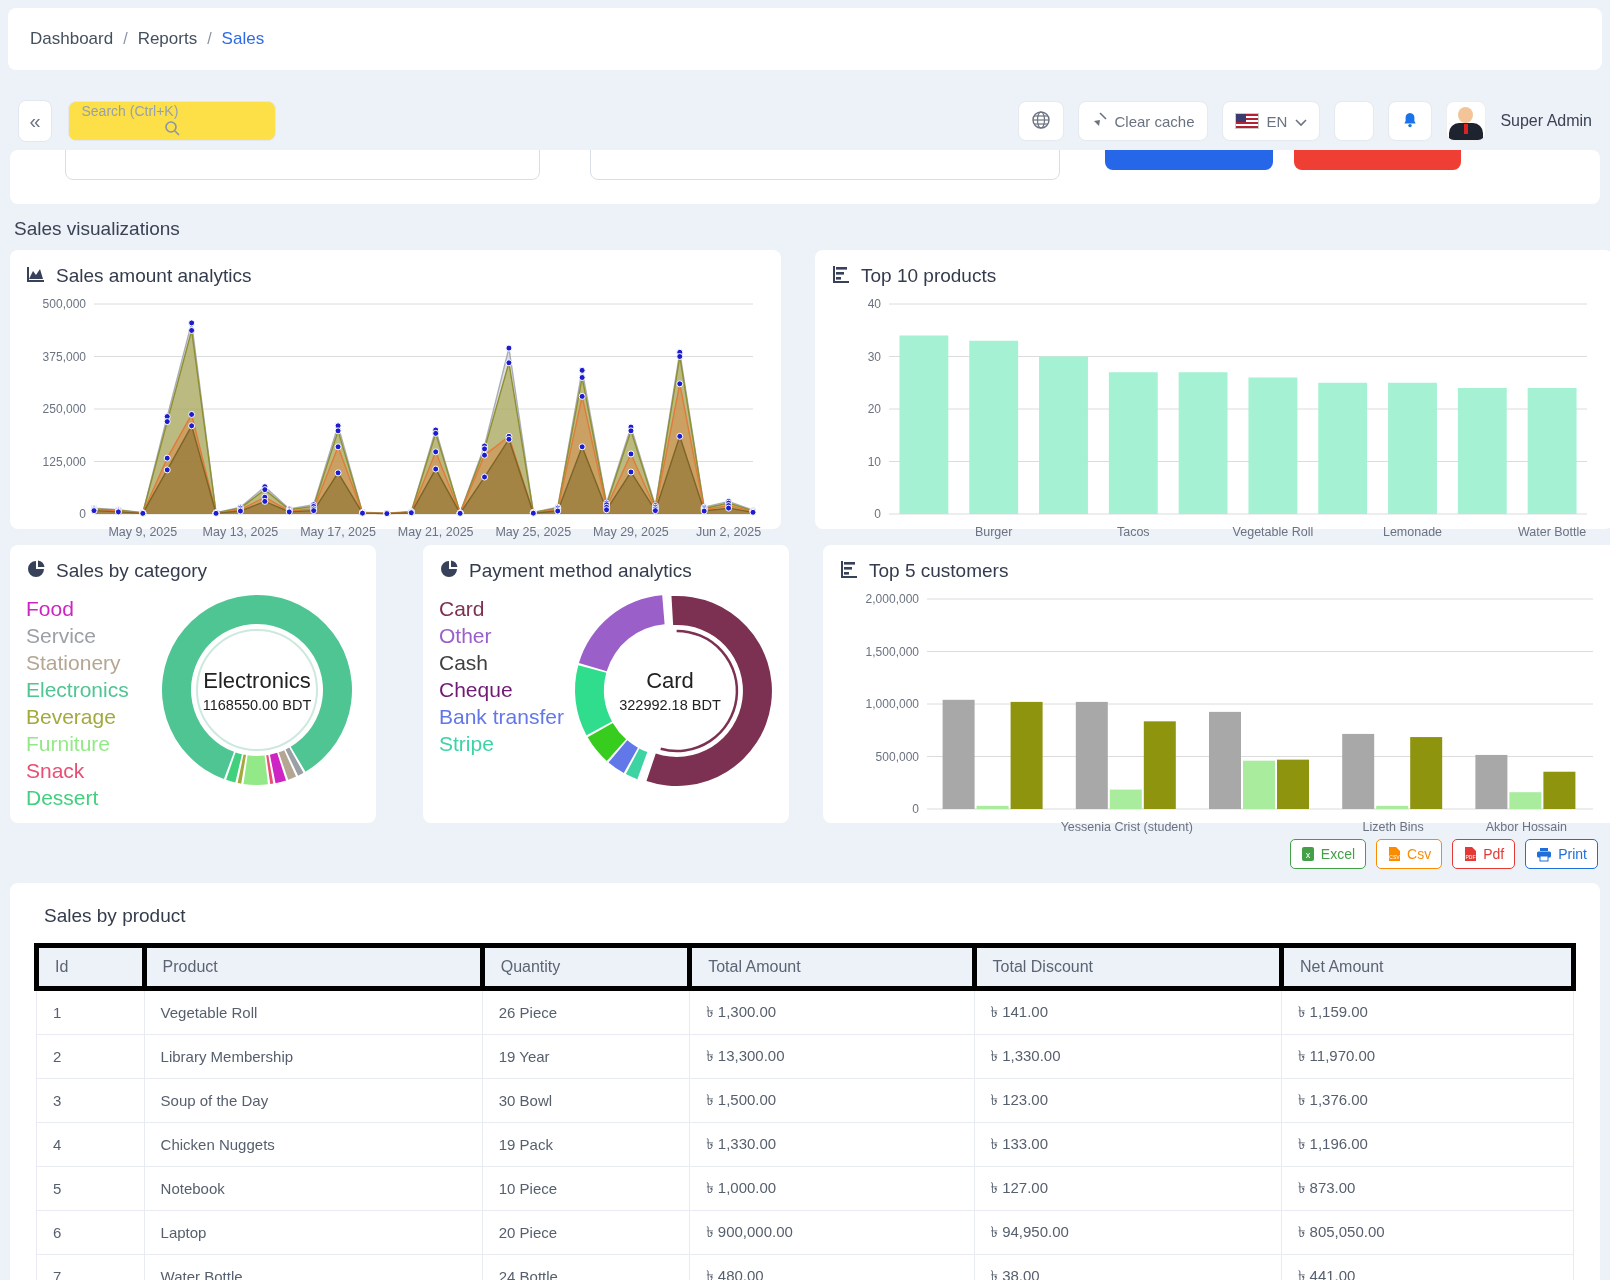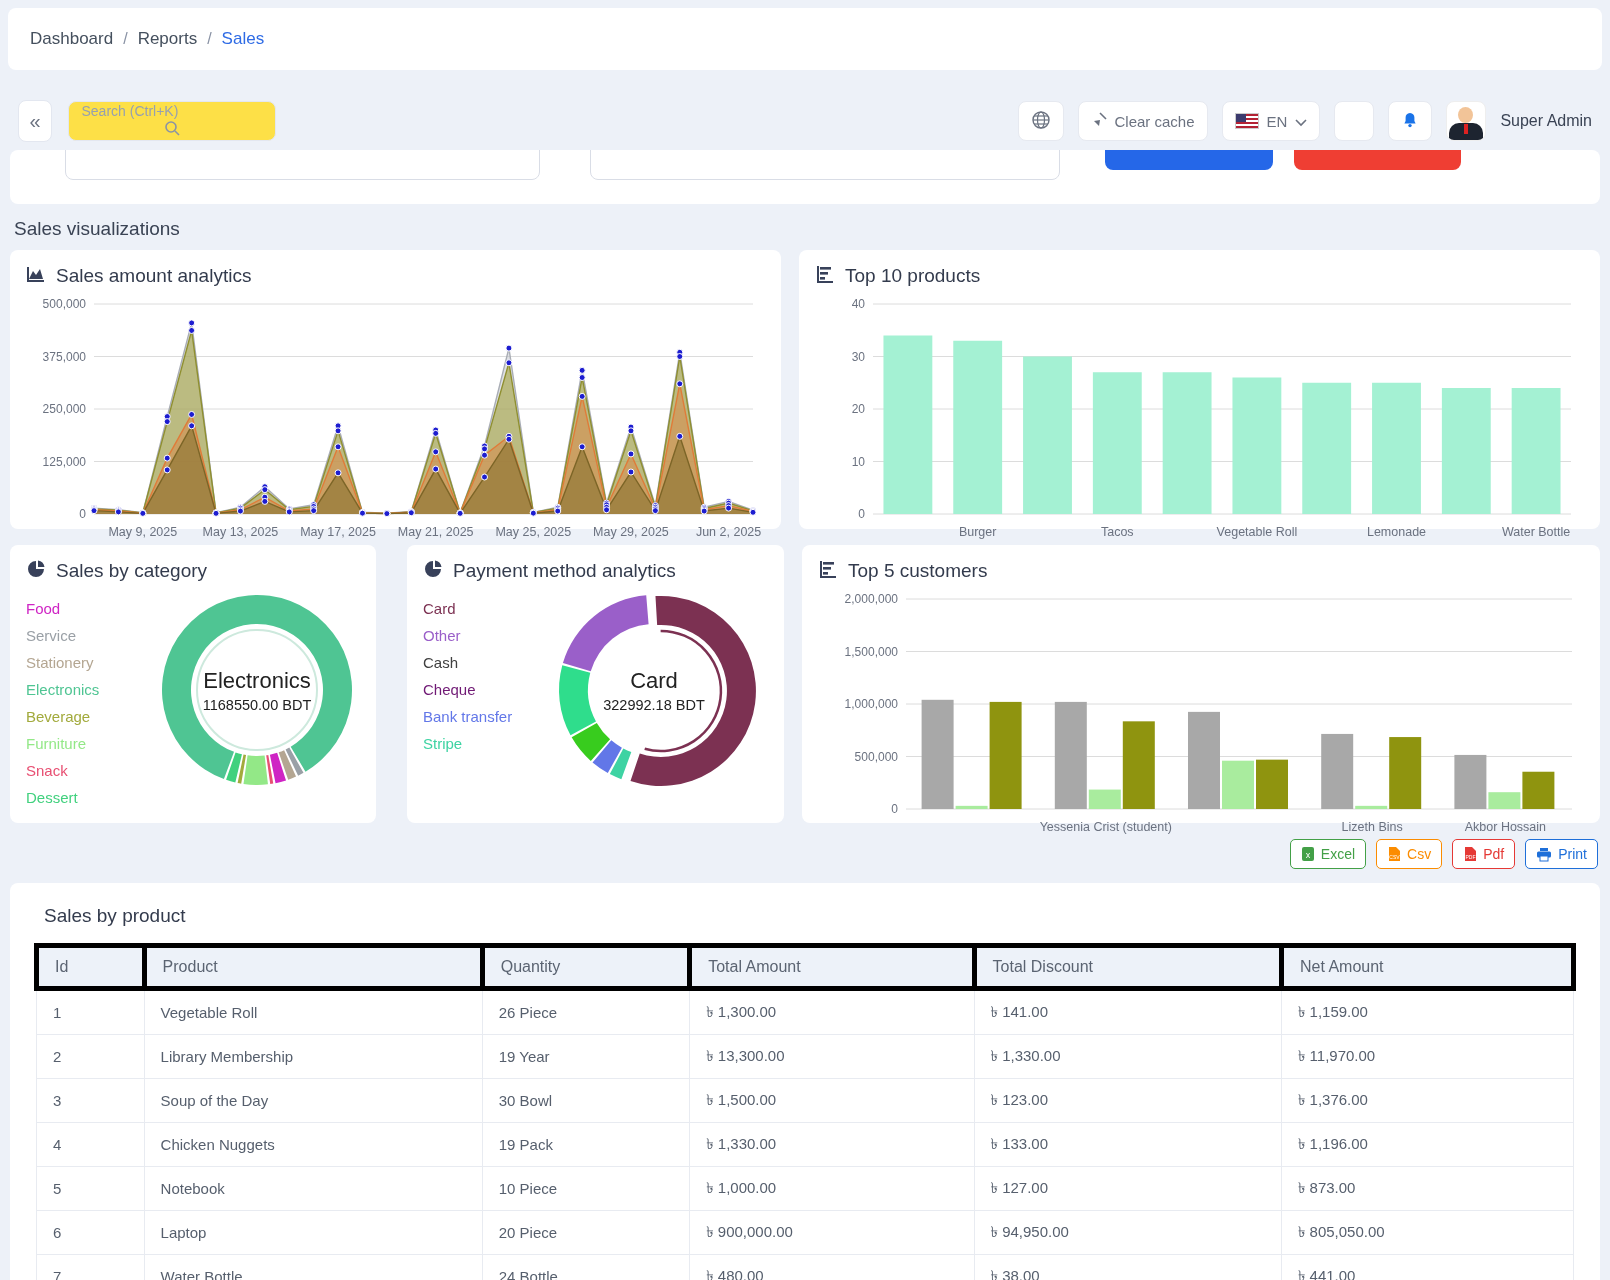--- a/index.html
+++ b/index.html
@@ -27,28 +27,28 @@
   .user-name{font-size:16px;color:#3a4354;}
   .avatar{width:38px;height:38px;border-radius:8px;background:#fff;border:1px solid #eee;
     position:relative;overflow:hidden;}
   .avatar .head{position:absolute;left:11px;top:5px;width:15px;height:16px;border-radius:50%;background:#f2c498;}
   .avatar .body{position:absolute;left:2px;top:21px;width:34px;height:18px;border-radius:10px 10px 0 0;background:#1d2430;}
   .avatar .tie{position:absolute;left:17px;top:22px;width:4px;height:10px;background:#d22;}
   .filter-card{margin:8px 10px 0;background:#fff;border-radius:8px;height:54px;overflow:hidden;position:relative;}
   .filter-input{position:absolute;top:-16px;height:46px;background:#fff;border:1px solid #d9dde6;border-radius:8px;box-sizing:border-box;}
   .btn-stub{position:absolute;top:-20px;height:40px;border-radius:8px;}
   .section-title{margin:14px 0 10px 14px;font-size:19px;color:#3a4354;}
-  .cards-row{display:flex;margin:0 10px;gap:18px;}
+  .cards-row{display:flex;margin:0 10px;gap:34px;}
   .row2{margin-top:16px;}
   .card{background:#fff;border-radius:8px;padding:14px 16px;box-sizing:border-box;}
   .card-title-row{display:flex;align-items:center;gap:10px;margin-bottom:4px;}
   .card-title{font-size:19px;color:#333b4d;}
   .donut-body{display:flex;align-items:flex-start;}
   .legend-col{width:128px;padding-top:8px;}
-  .legend-item{font-size:15px;line-height:27px;cursor:pointer;white-space:nowrap;}
+  .legend-item{font-size:21px;line-height:27px;cursor:pointer;white-space:nowrap;}
   .export-row{display:flex;justify-content:flex-end;gap:10px;margin:16px 12px 0;}
   .export-btn{height:28px;border-radius:5px;background:#fff;display:flex;align-items:center;gap:6px;
     padding:0 10px;font-size:14px;border:1px solid;cursor:pointer;}
   .export-btn .fic{display:inline-flex;}
   .btn-excel{border-color:#43a047;color:#43a047;}
   .btn-csv{border-color:#fb8c00;color:#fb8c00;}
   .btn-pdf{border-color:#e53935;color:#e53935;}
   .btn-print{border-color:#1e6fd9;color:#1e6fd9;}
   .table-card{margin:14px 10px 0;background:#fff;border-radius:8px;padding:18px 24px;box-sizing:border-box;}
   .table-title{font-size:19px;color:#333b4d;margin:4px 0 16px 10px;}

